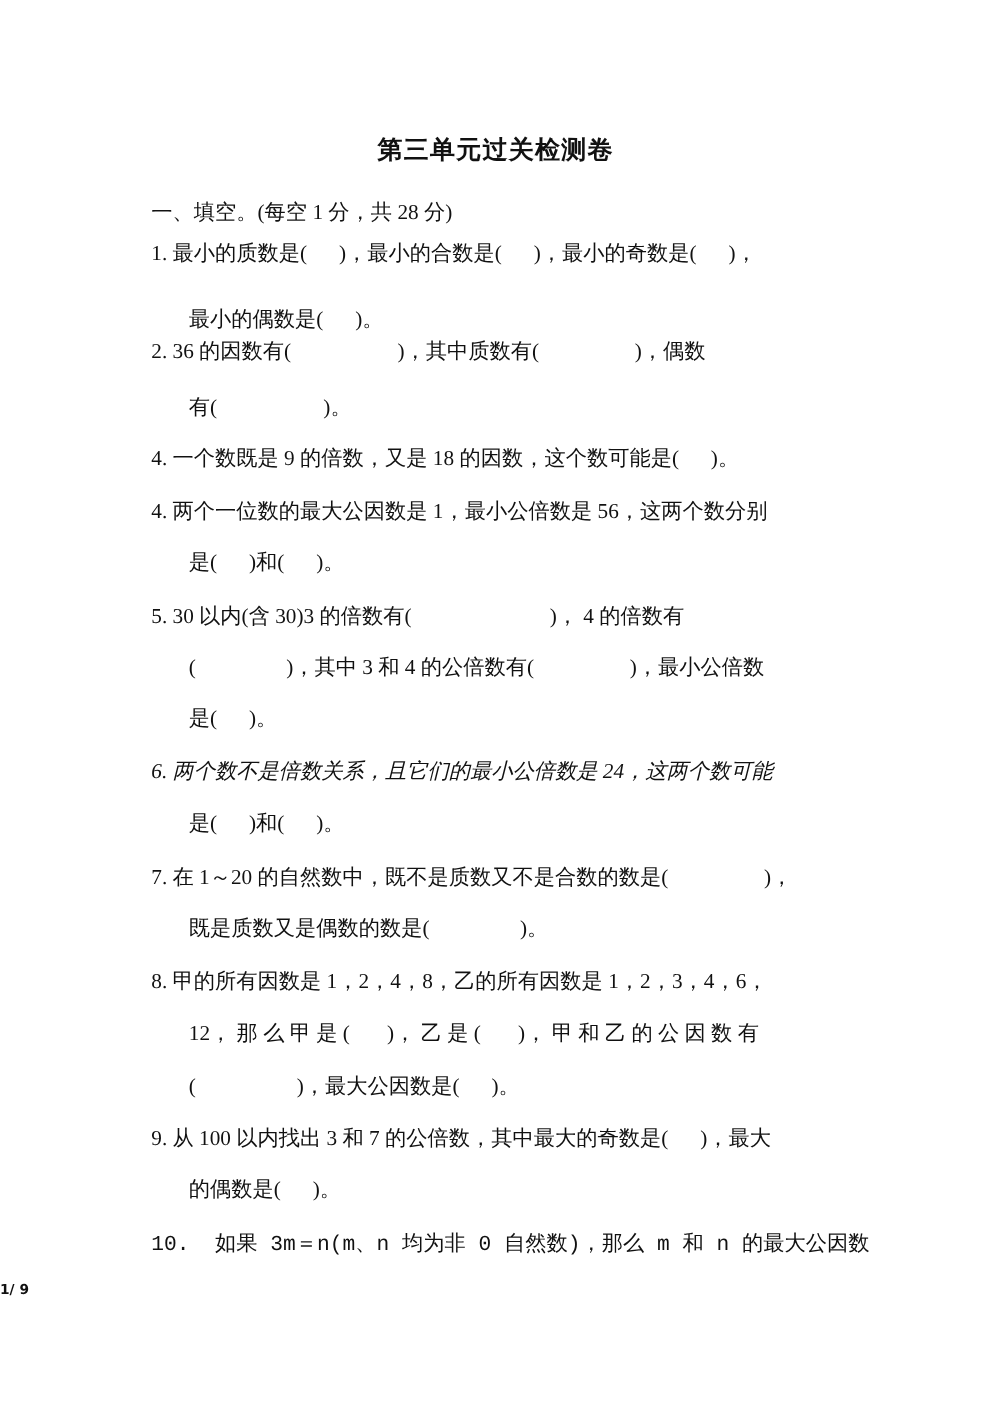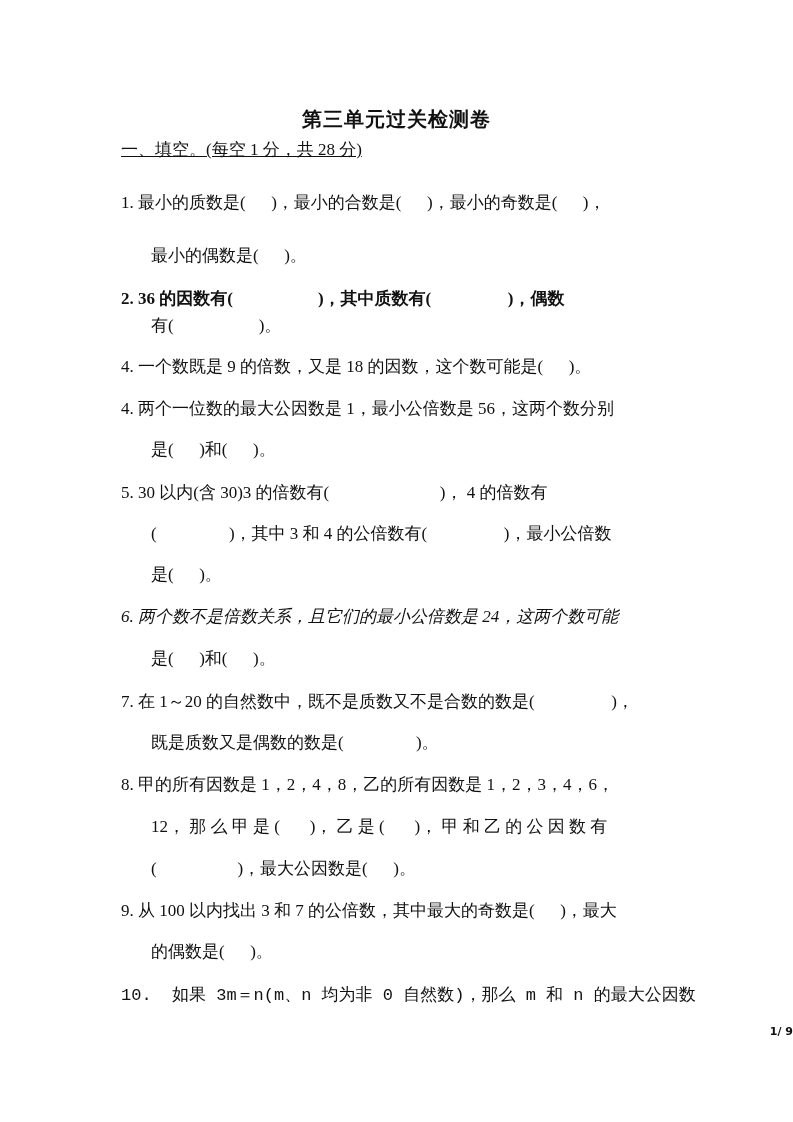--- a/index.html
+++ b/index.html
@@ -3,34 +3,34 @@
   <meta charset="utf-8">
   <style>
     html, body { margin: 0; padding: 0; background: #ffffff; }
     body { width: 793px; height: 1122px; position: relative; overflow: hidden;
       font-family: "Liberation Serif", "DejaVu Serif", serif; color: #111; }
     .title { position: absolute; top: 106px; left: 0; width: 793px; text-align: center;
       font-size: 20px; font-weight: bold; letter-spacing: 1px; }
     .line { position: absolute; left: 0; white-space: pre; font-size: 17px; }
     .l1 { left: 121px; }
     .l2 { left: 151px; }
-    .pagenum { position: absolute; top: 1025px; left: 0; width: 793px; text-align: right;
+    .pagenum { position: absolute; top: 1025px; left: 0; width: 793px; text-align: left;
       font-family: "DejaVu Sans", sans-serif; font-size: 11px; font-weight: bold; }
   </style>
 </head>
 <body>
 
 <div class="title">第三单元过关检测卷</div>
 
-<div class="line" style="top:138px;left:121px;text-decoration:underline;">一、填空。(每空 1 分，共 28 分)</div>
+<div class="line" style="top:158px;left:121px;">一、填空。(每空 1 分，共 28 分)</div>
 
 <div class="line l1" style="top:191px;">1. 最小的质数是(      )，最小的合数是(      )，最小的奇数是(      )，</div>
 <div class="line l2" style="top:244px;">最小的偶数是(      )。</div>
 
-<div class="line l1" style="top:287px;font-weight:bold;">2. 36 的因数有(                    )，其中质数有(                  )，偶数</div>
+<div class="line l1" style="top:269px;">2. 36 的因数有(                    )，其中质数有(                  )，偶数</div>
 <div class="line l2" style="top:314px;">有(                    )。</div>
 
 <div class="line l1" style="top:355px;">4. 一个数既是 9 的倍数，又是 18 的因数，这个数可能是(      )。</div>
 
 <div class="line l1" style="top:397px;">4. 两个一位数的最大公因数是 1，最小公倍数是 56，这两个数分别</div>
 <div class="line l2" style="top:438px;">是(      )和(      )。</div>
 
 <div class="line l1" style="top:481px;">5. 30 以内(含 30)3 的倍数有(                          )， 4 的倍数有</div>
 <div class="line l2" style="top:522px;">(                 )，其中 3 和 4 的公倍数有(                  )，最小公倍数</div>
 <div class="line l2" style="top:563px;">是(      )。</div>

